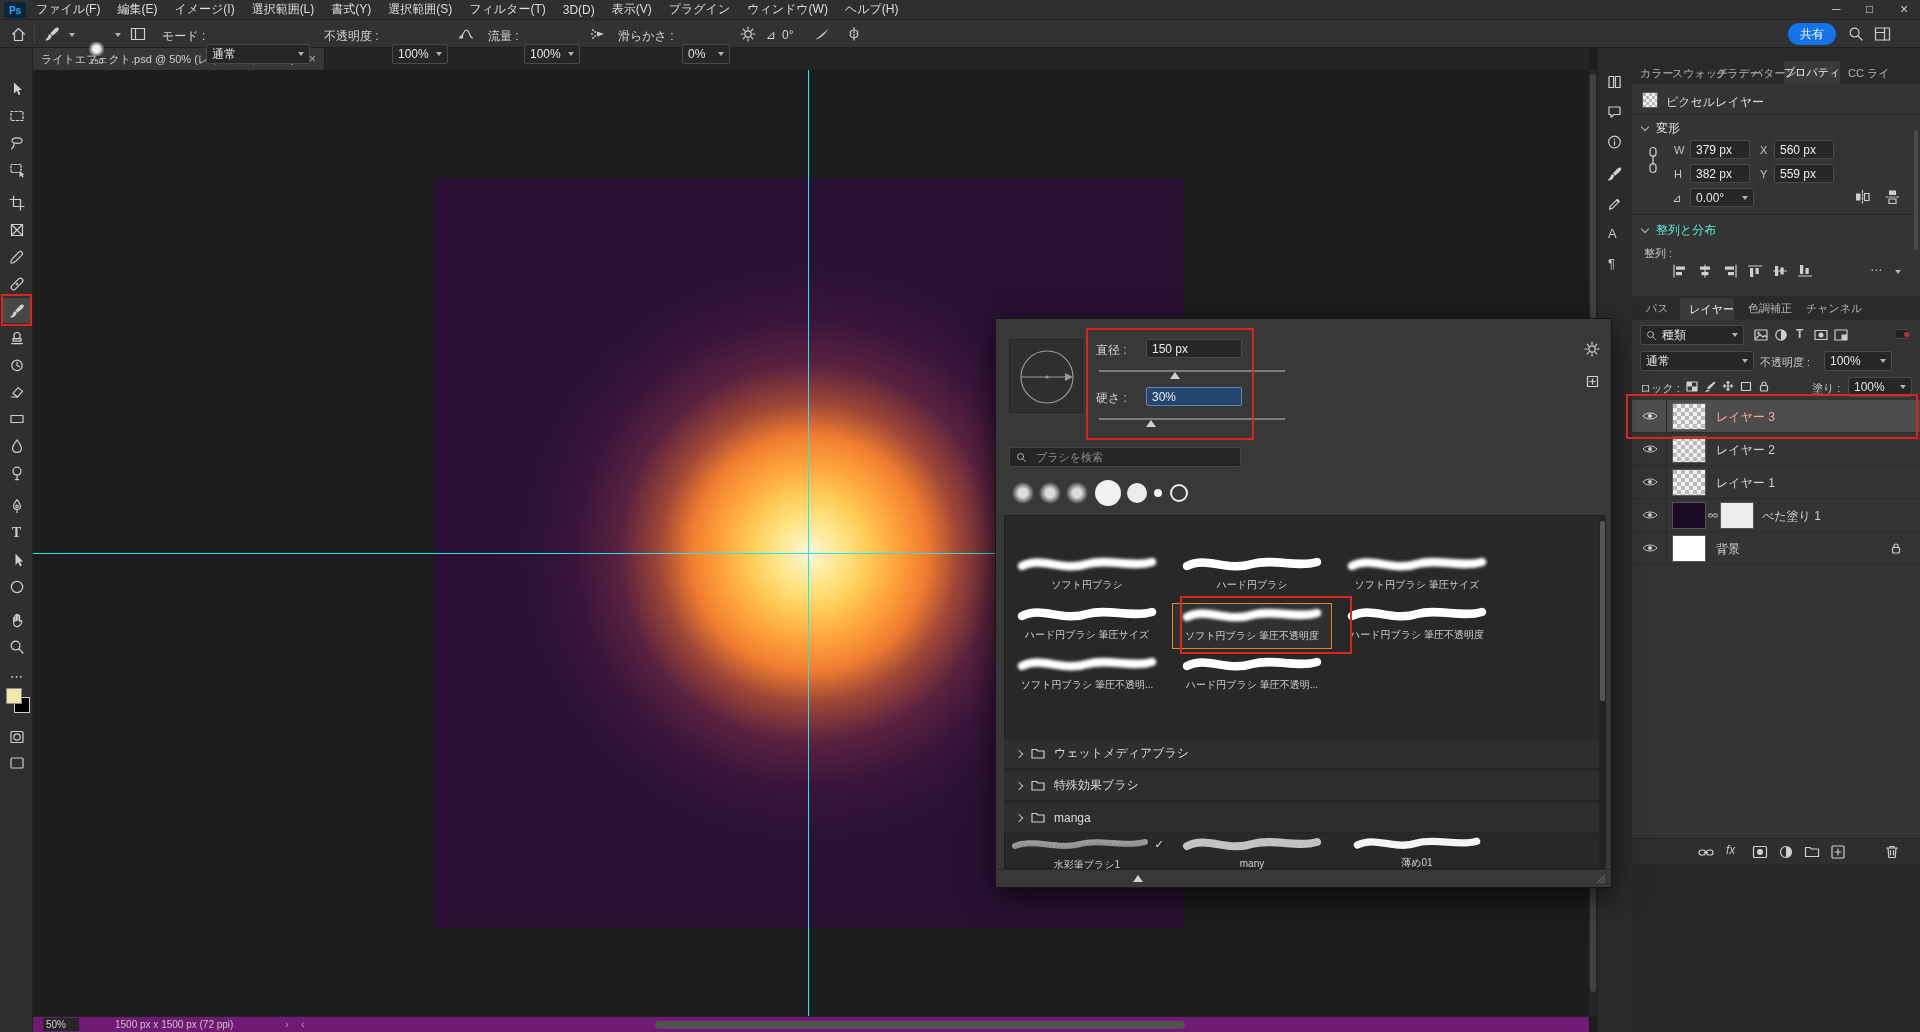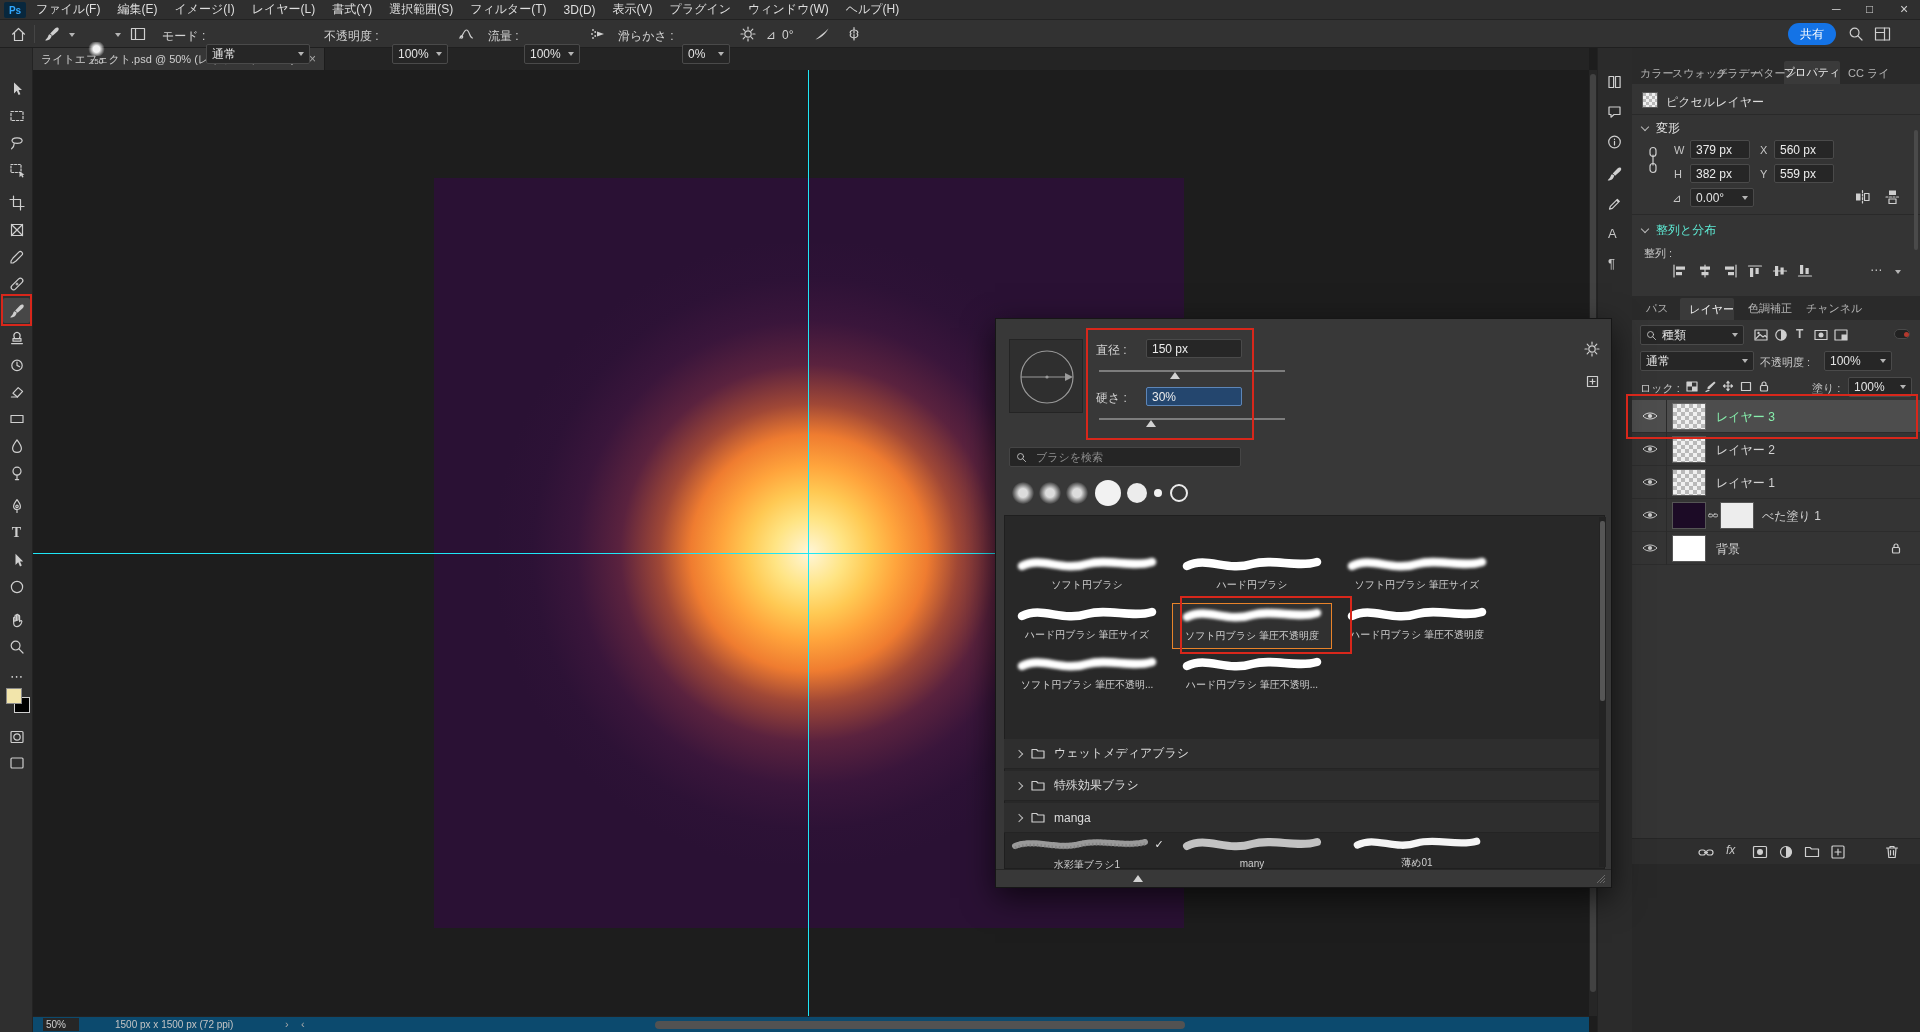--- a/index.html
+++ b/index.html
@@ -36,21 +36,21 @@
 </style>
 </head>
 <body>
 
 <div class="r" style="left:0;top:0;width:1920px;height:20px;background:#2f2f2f;border-bottom:1px solid #222;z-index:10">
   <div class="r" style="left:4px;top:2px;width:22px;height:16px;background:#08273d;border-radius:2px;color:#31a8ff;font-size:10px;font-weight:bold;display:flex;align-items:center;justify-content:center">Ps</div>
   <div class="r row" style="left:36px;top:0;height:19px;gap:17px">
     <span class="mi">ファイル(F)</span>
     <span class="mi">編集(E)</span>
     <span class="mi">イメージ(I)</span>
-    <span class="mi">レイヤー(L)</span>
+    <span class="mi">選択範囲(L)</span>
     <span class="mi">書式(Y)</span>
     <span class="mi">選択範囲(S)</span>
     <span class="mi">フィルター(T)</span>
     <span class="mi">3D(D)</span>
     <span class="mi">表示(V)</span>
     <span class="mi">プラグイン</span>
     <span class="mi">ウィンドウ(W)</span>
     <span class="mi">ヘルプ(H)</span>
   </div>
   <span class="r" style="left:1832px;top:2px;color:#cfcfcf;font-size:12px">─</span>
@@ -301,21 +301,21 @@
 <div class="r" style="left:33px;top:70px;width:1556px;height:946px;background:#1d1d1d"></div>
 <div class="r" style="left:434px;top:178px;width:750px;height:750px;background:#2a1134"></div>
 <div class="r" style="left:499px;top:243px;width:620px;height:620px;background:radial-gradient(circle,#fff6d8 0%,#ffe483 8%,#ffc953 14%,#ffa43c 20%,#ef7c30 27%,rgba(210,95,55,0.7) 34%,rgba(150,55,75,0.45) 43%,rgba(105,35,80,0.25) 53%,rgba(70,25,70,0.1) 63%,rgba(60,20,60,0) 72%)"></div>
 <div class="guide" style="left:808px;top:70px;width:1px;height:946px"></div>
 <div class="guide" style="left:33px;top:553px;width:1556px;height:1px"></div>
 
 <div class="r" style="left:1589px;top:70px;width:8px;height:946px;background:#262626">
     <div class="r" style="left:1px;top:4px;width:6px;height:918px;background:#424242;border-radius:3px"></div>
   </div>
 
-<div class="r" style="left:33px;top:1016px;width:1556px;height:16px;background:#0c4a6e;border-top:1px solid #222">
+<div class="r" style="left:33px;top:1016px;width:1556px;height:16px;background:#701a75;border-top:1px solid #222">
   <div class="r" style="left:10px;top:1px;width:36px;height:13px;background:#262626;display:flex;align-items:center;padding:0 3px">
       <span style="font-size:10px;color:#d0d0d0">50%</span>
     </div>
   <span class="r" style="left:82px;top:2px;font-size:10px;color:#c4c4c4;white-space:nowrap">1500 px x 1500 px (72 ppi)</span>
   <span class="r" style="left:252px;top:1px;font-size:11px;color:#a8a8a8">›</span>
   <span class="r" style="left:268px;top:1px;font-size:11px;color:#a8a8a8">‹</span>
   <div class="r" style="left:622px;top:4px;width:530px;height:8px;background:#525252;border-radius:4px"></div>
 </div>
 
 <div class="r" style="left:1597px;top:48px;width:35px;height:984px;background:#2b2b2b;border-left:1px solid #222">
@@ -552,21 +552,21 @@
 
 <div class="r" style="left:1632px;top:400px;width:288px;height:33px;background:#4d4d4d;border-bottom:1px solid #2c2c2c">
   <div class="r" style="left:10px;top:11px">
       <svg width="16" height="10" viewBox="0 0 16 10">
         <path d="M1 5 C4.5 1 11.5 1 15 5 C11.5 9 4.5 9 1 5 Z" fill="none" stroke="#d6d6d6"></path>
         <circle cx="8" cy="5" r="2.1" fill="#d6d6d6"></circle>
       </svg>
     </div>
   <div class="r" style="left:34px;top:0;width:1px;height:33px;background:#2a2a2a"></div>
   <div class="r chk" style="left:40px;top:3px;width:34px;height:27px;background-size:8px 8px;border:1px solid #666"></div>
-  <span class="r txt" style="left:84px;top:9px;color:#86efac">レイヤー 3</span>
+  <span class="r txt" style="left:84px;top:9px;color:#fca5a5">レイヤー 3</span>
 </div>
 <div class="r" style="left:1632px;top:433px;width:288px;height:33px;border-bottom:1px solid #2c2c2c">
   <div class="r" style="left:10px;top:11px">
       <svg width="16" height="10" viewBox="0 0 16 10">
         <path d="M1 5 C4.5 1 11.5 1 15 5 C11.5 9 4.5 9 1 5 Z" fill="none" stroke="#c6c6c6"></path>
         <circle cx="8" cy="5" r="2.1" fill="#c6c6c6"></circle>
       </svg>
     </div>
   <div class="r" style="left:34px;top:0;width:1px;height:33px;background:#2a2a2a"></div>
   <div class="r chk" style="left:40px;top:3px;width:34px;height:27px;background-size:8px 8px;border:1px solid #555"></div>

